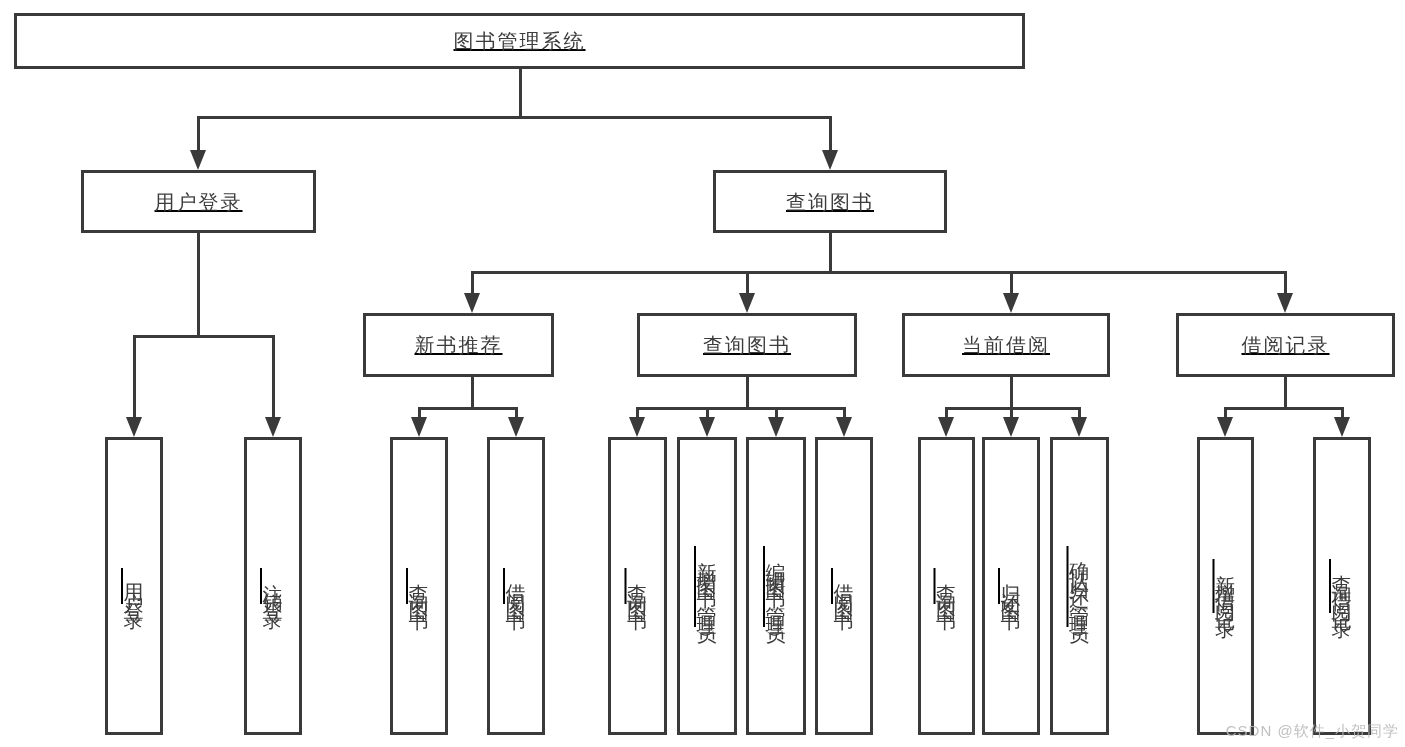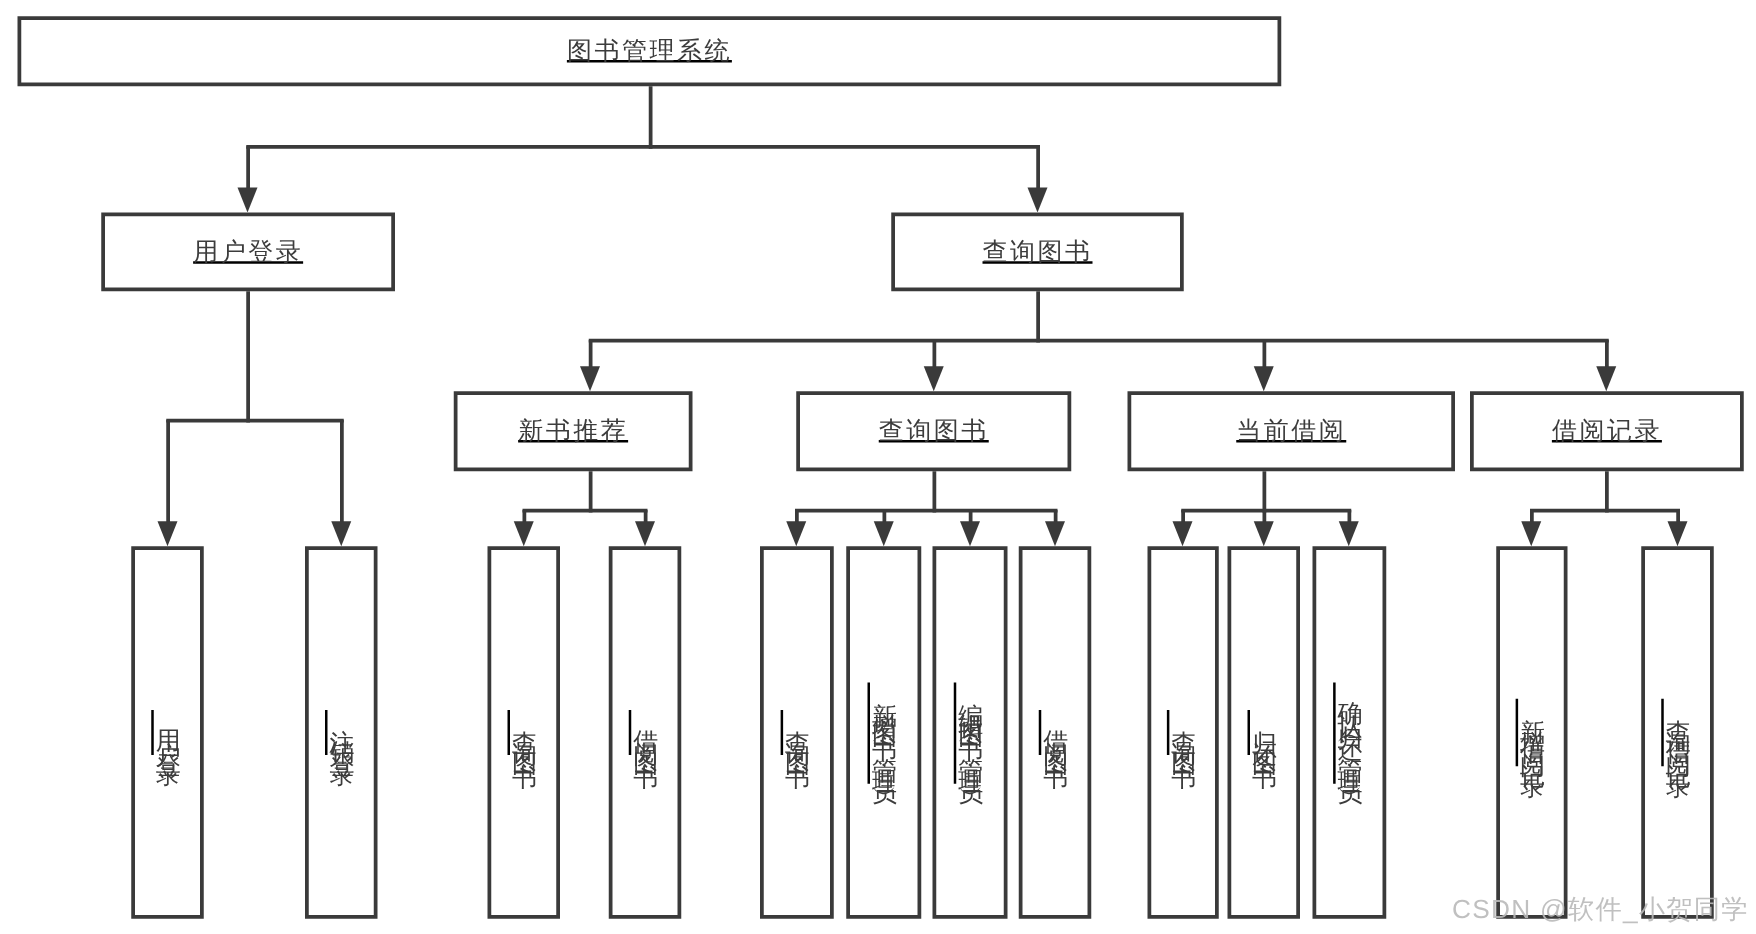--- a/index.html
+++ b/index.html
@@ -53,21 +53,21 @@
     height: 0;
     border-left: 8px solid transparent;
     border-right: 8px solid transparent;
     border-top: 20px solid var(--line);
     z-index: 1;
   }
   .watermark {
     position: absolute;
     right: 6px;
     bottom: 6px;
-    font-size: 21px;
+    font-size: 15px;
     letter-spacing: 1px;
     color: rgba(185, 185, 185, 0.9);
     z-index: 3;
     pointer-events: none;
   }
 </style>
 </head>
 <body>
 
 <div class="stage">
@@ -80,21 +80,21 @@
     </div>
     <div class="node" style="left: 713px; top: 170px; width: 234px; height: 63px;">
       <span class="node-label">查询图书</span>
     </div>
     <div class="node" style="left: 363px; top: 313px; width: 191px; height: 64px;">
       <span class="node-label">新书推荐</span>
     </div>
     <div class="node" style="left: 637px; top: 313px; width: 220px; height: 64px;">
       <span class="node-label">查询图书</span>
     </div>
-    <div class="node" style="left: 902px; top: 313px; width: 262px; height: 64px;">
+    <div class="node" style="left: 902px; top: 313px; width: 208px; height: 64px;">
       <span class="node-label">当前借阅</span>
     </div>
     <div class="node" style="left: 1176px; top: 313px; width: 219px; height: 64px;">
       <span class="node-label">借阅记录</span>
     </div>
     <div class="node vertical" style="left: 105px; top: 437px; width: 58px; height: 298px;">
       <span class="node-label">用户登录</span>
     </div>
     <div class="node vertical" style="left: 244px; top: 437px; width: 58px; height: 298px;">
       <span class="node-label">注销登录</span>

